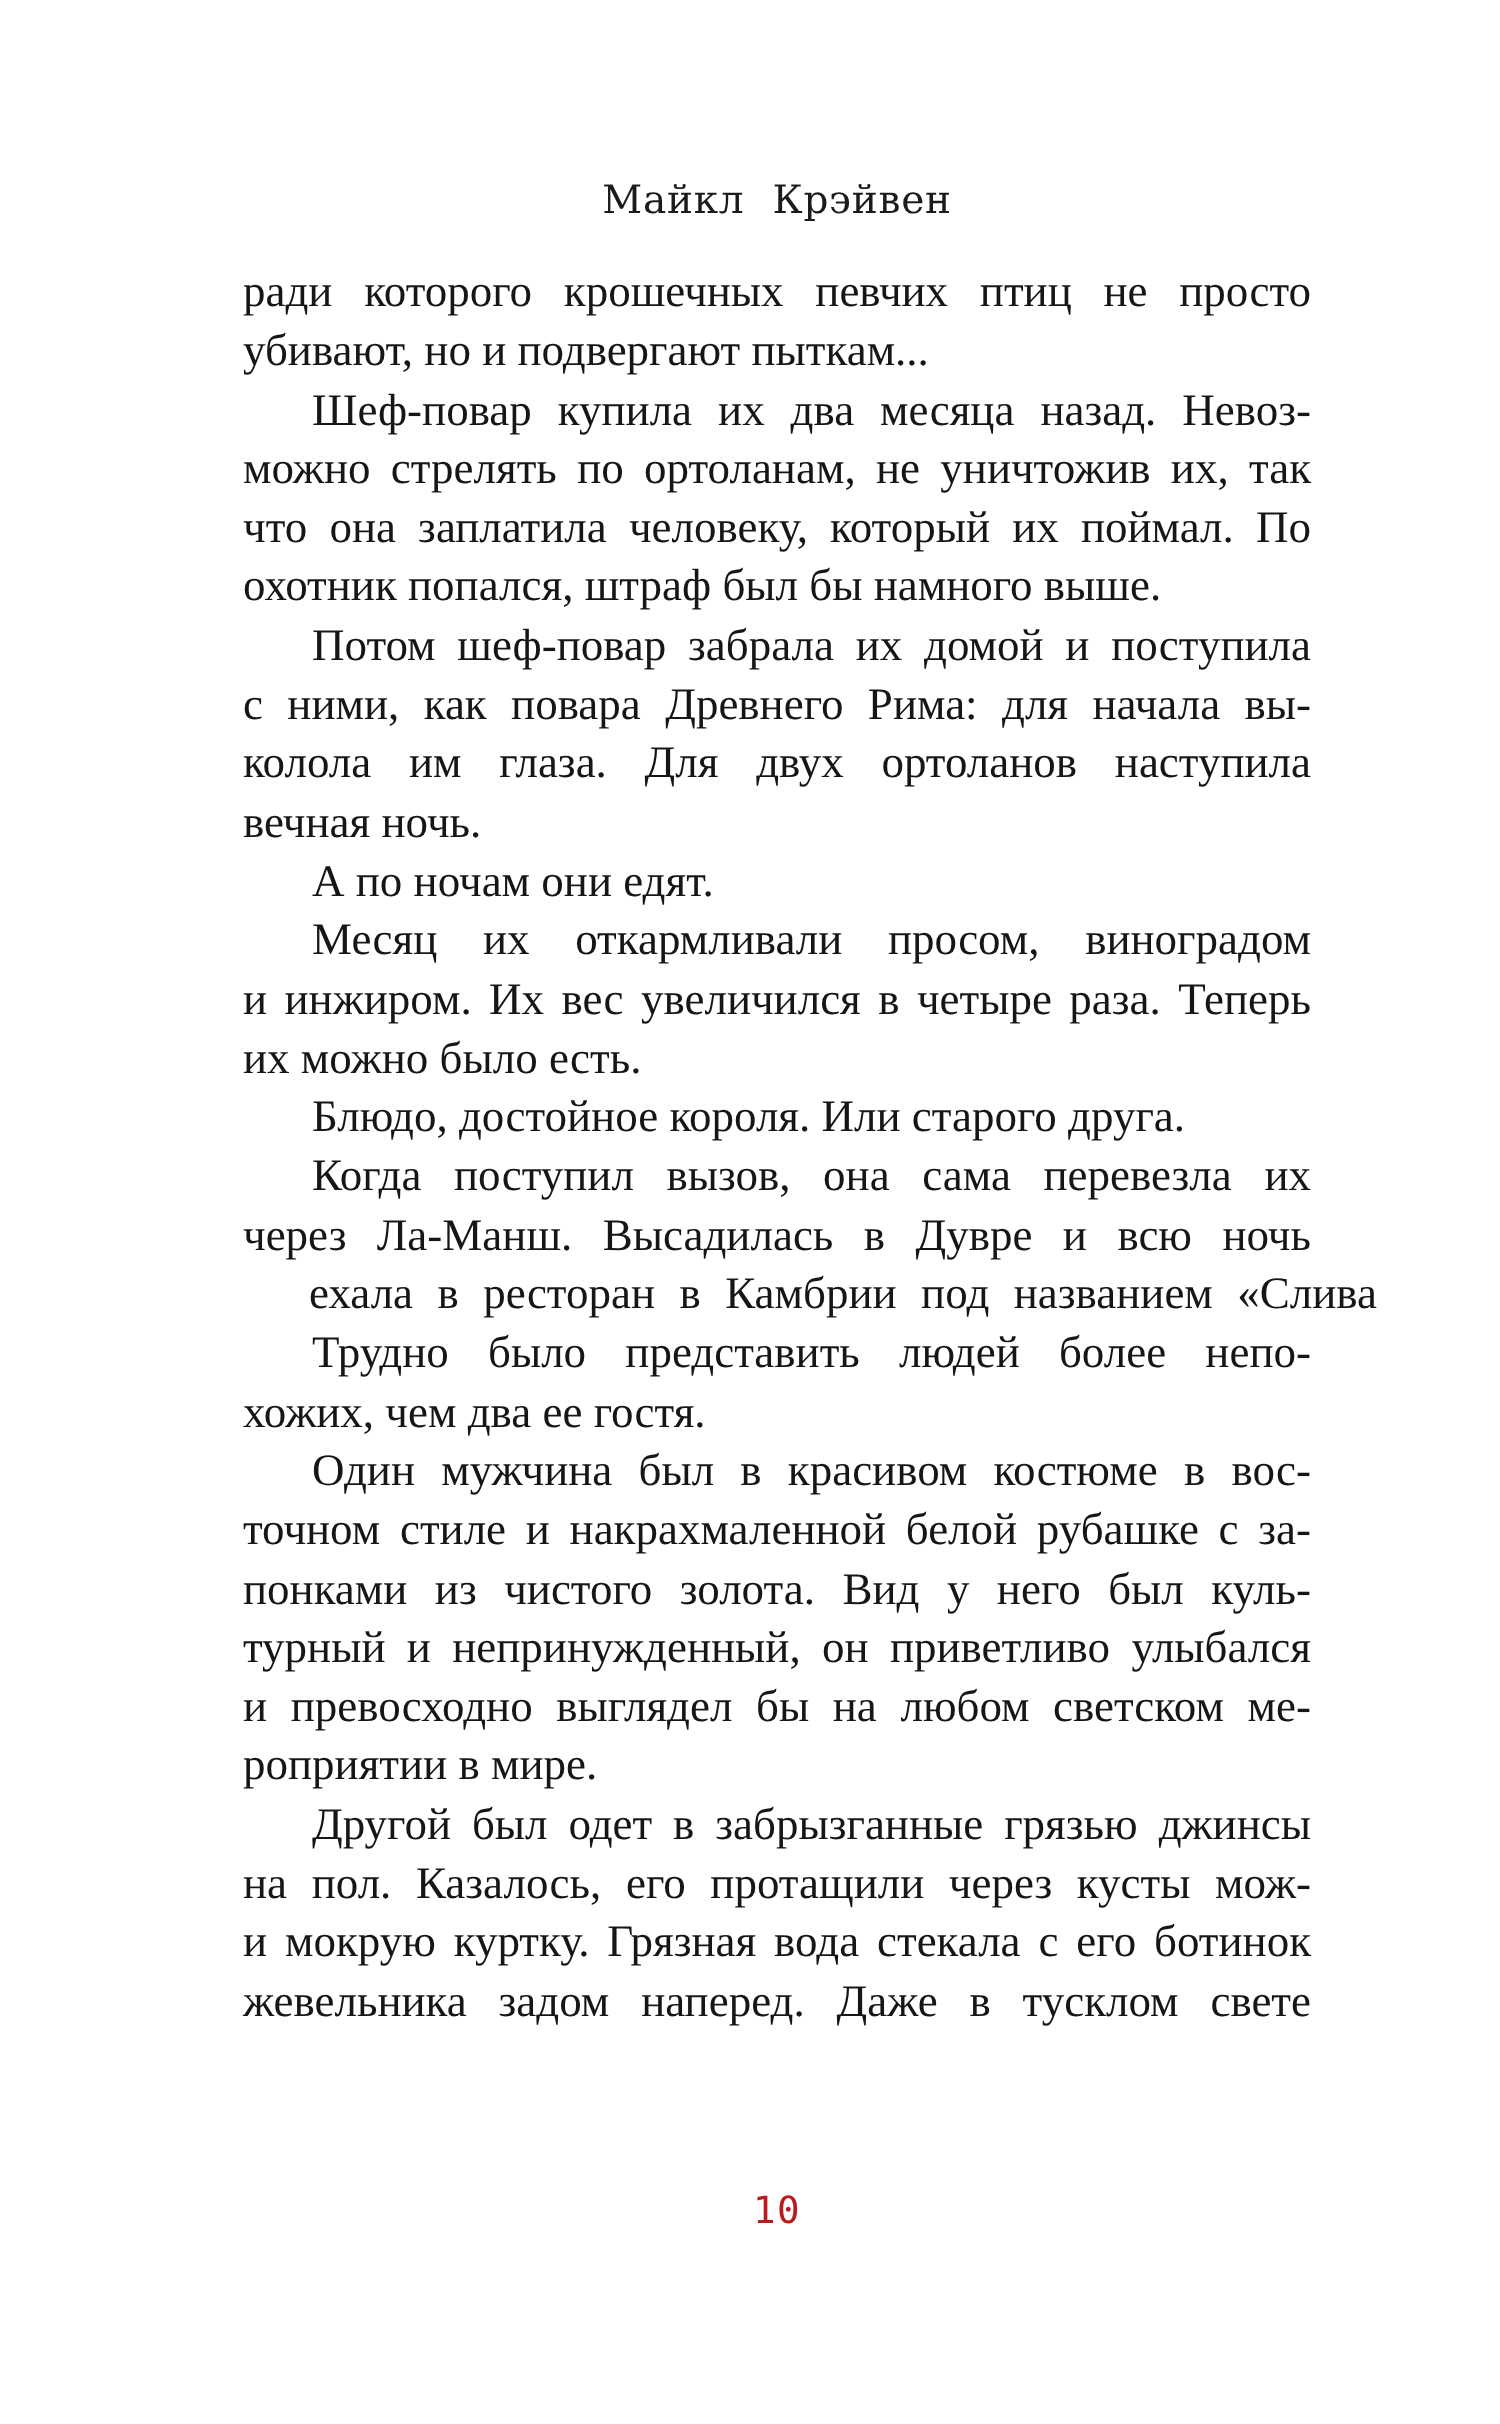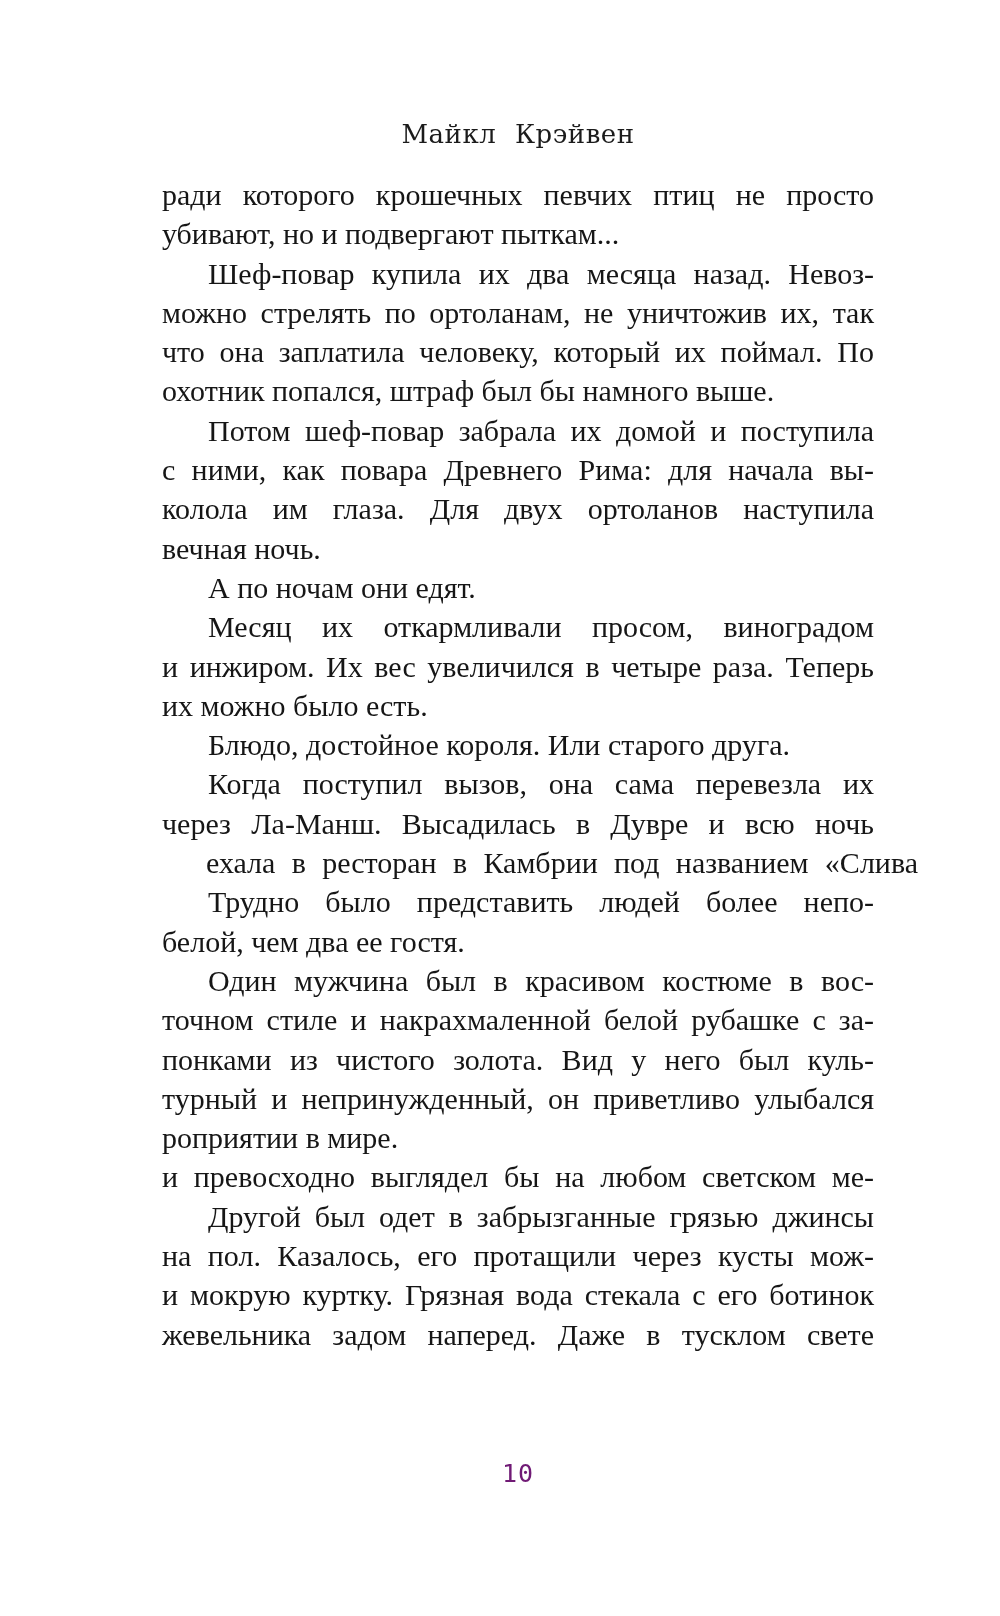--- a/index.html
+++ b/index.html
@@ -52,21 +52,21 @@
   }
   .page-number {
     position: absolute;
     top: 1458px;
     left: 0;
     width: 100%;
     text-align: center;
     font-family: "DejaVu Sans Mono", monospace;
     font-size: 25px;
     line-height: 32px;
-    color: #701a75;
+    color: #b91c1c;
     letter-spacing: 1px;
   }
 </style>
 </head>
 <body>
 
 <div class="page">
 
   <div class="running-header">Майкл Крэйвен</div>
 
@@ -83,27 +83,27 @@
     <div class="line"><span>вечная ночь.</span></div>
     <div class="line ind"><span>А по ночам они едят.</span></div>
     <div class="line ind j"><span style="word-spacing: 22.9375px;">Месяц их откармливали просом, виноградом</span></div>
     <div class="line j"><span style="word-spacing: 4.10742px;">и инжиром. Их вес увеличился в четыре раза. Теперь</span></div>
     <div class="line"><span>их можно было есть.</span></div>
     <div class="line ind"><span>Блюдо, достойное короля. Или старого друга.</span></div>
     <div class="line ind j"><span style="word-spacing: 14.25px;">Когда поступил вызов, она сама перевезла их</span></div>
     <div class="line j"><span style="word-spacing: 12.7946px;">через Ла-Манш. Высадилась в Дувре и всю ночь</span></div>
     <div class="line j"><span style="word-spacing: 8.8192px; margin-left: 44px;">ехала в ресторан в Камбрии под названием «Слива</span></div>
     <div class="line ind j"><span style="word-spacing: 18.6313px;">Трудно было представить людей более непо-</span></div>
-    <div class="line"><span>белой, чем два ее гостя.</span></div>
+    <div class="line"><span>хожих, чем два ее гостя.</span></div>
     <div class="line ind j"><span style="word-spacing: 9.97991px;">Один мужчина был в красивом костюме в вос-</span></div>
     <div class="line j"><span style="word-spacing: 5.62723px; text-align: center;">точном стиле и накрахмаленной белой рубашке с за-</span></div>
     <div class="line j"><span style="word-spacing: 10.8125px;">понками из чистого золота. Вид у него был куль-</span></div>
     <div class="line j"><span style="word-spacing: 6.72813px;">турный и непринужденный, он приветливо улыбался</span></div>
+    <div class="line j"><span style="word-spacing: 8.24107px;">и превосходно выглядел бы на любом светском ме-</span></div>
     <div class="line"><span>роприятии в мире.</span></div>
-    <div class="line j"><span style="word-spacing: 8.24107px;">и превосходно выглядел бы на любом светском ме-</span></div>
     <div class="line ind j"><span style="word-spacing: 6.44531px;">Другой был одет в забрызганные грязью джинсы</span></div>
     <div class="line j"><span style="word-spacing: 8.89955px;">на пол. Казалось, его протащили через кусты мож-</span></div>
     <div class="line j"><span style="word-spacing: 4.41602px;">и мокрую куртку. Грязная вода стекала с его ботинок</span></div>
     <div class="line j"><span style="word-spacing: 13.724px;">жевельника задом наперед. Даже в тусклом свете</span></div>
   </div>
 
   <div class="page-number">10</div>
 
 </div>
 

